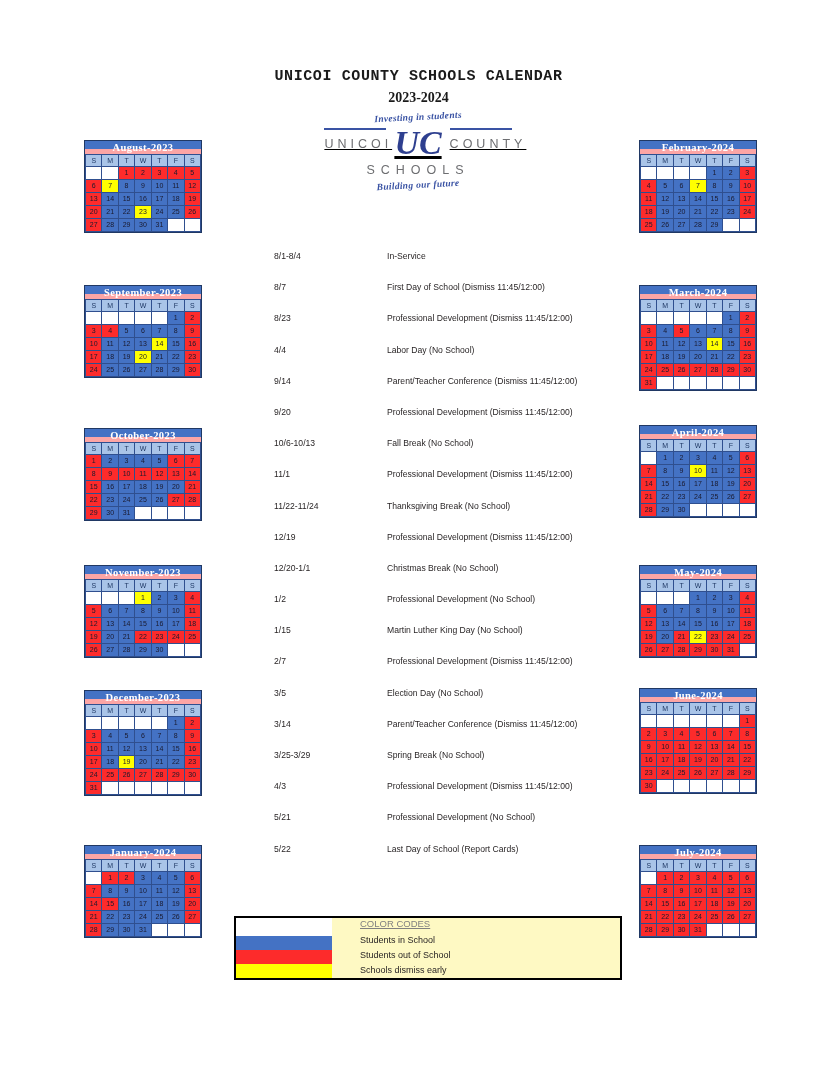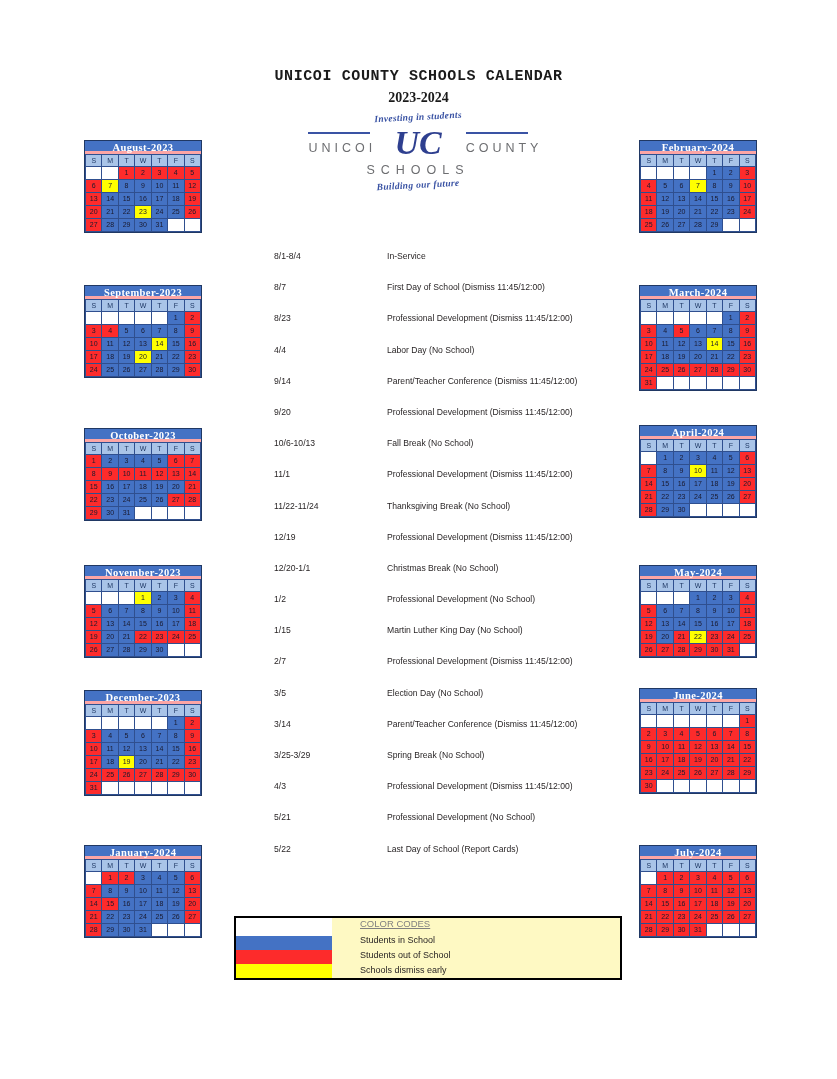--- a/index.html
+++ b/index.html
@@ -54,24 +54,25 @@
     font-weight: bold;
     color: #3a53a4;
     font-size: 9.5px;
     letter-spacing: 0.3px;
     white-space: nowrap;
   }
   .logo-tag.top { transform: rotate(-3deg); margin-bottom: 2px; }
   .logo-tag.bottom { transform: rotate(-3deg); margin-top: 3px; }
   .logo-mid {
     display: flex;
-    align-items: center;
+    align-items: flex-start;
     justify-content: center;
-    gap: 20px;
+    gap: 4px;
     margin-top: 6px;
+    text-decoration: underline;
   }
   .logo-word {
     font-family: "Liberation Sans", sans-serif;
     font-size: 12.5px;
     letter-spacing: 4px;
     color: #6d6e71;
     font-weight: normal;
     padding-top: 4px;
   }
   .logo-rule {
@@ -108,21 +109,21 @@
   .month-title {
     background: #4472c4;
     color: #ffffff;
     text-align: center;
     font-family: "Liberation Serif", serif;
     font-weight: bold;
     font-size: 10.5px;
     letter-spacing: 0.4px;
     line-height: 13px;
     height: 13px;
-    border-bottom: 3px solid #fca5a5;
+    border-bottom: 5px solid #fca5a5;
   }
   table.cal {
     border-collapse: collapse;
     width: 100%;
     table-layout: fixed;
   }
   table.cal th {
     background: #a9c4e8;
     color: #1f3864;
     font-family: "Liberation Sans", sans-serif;

